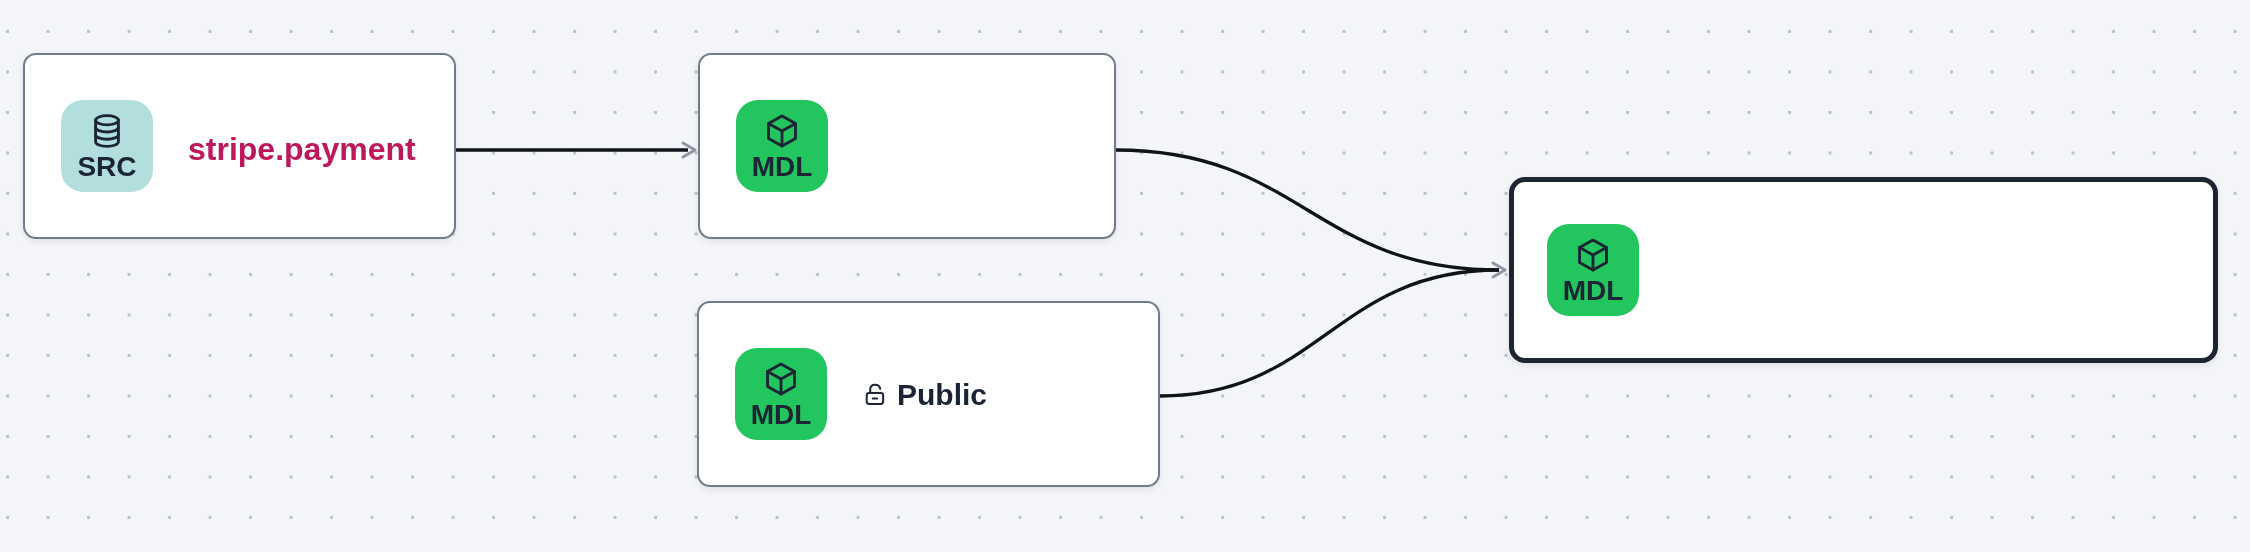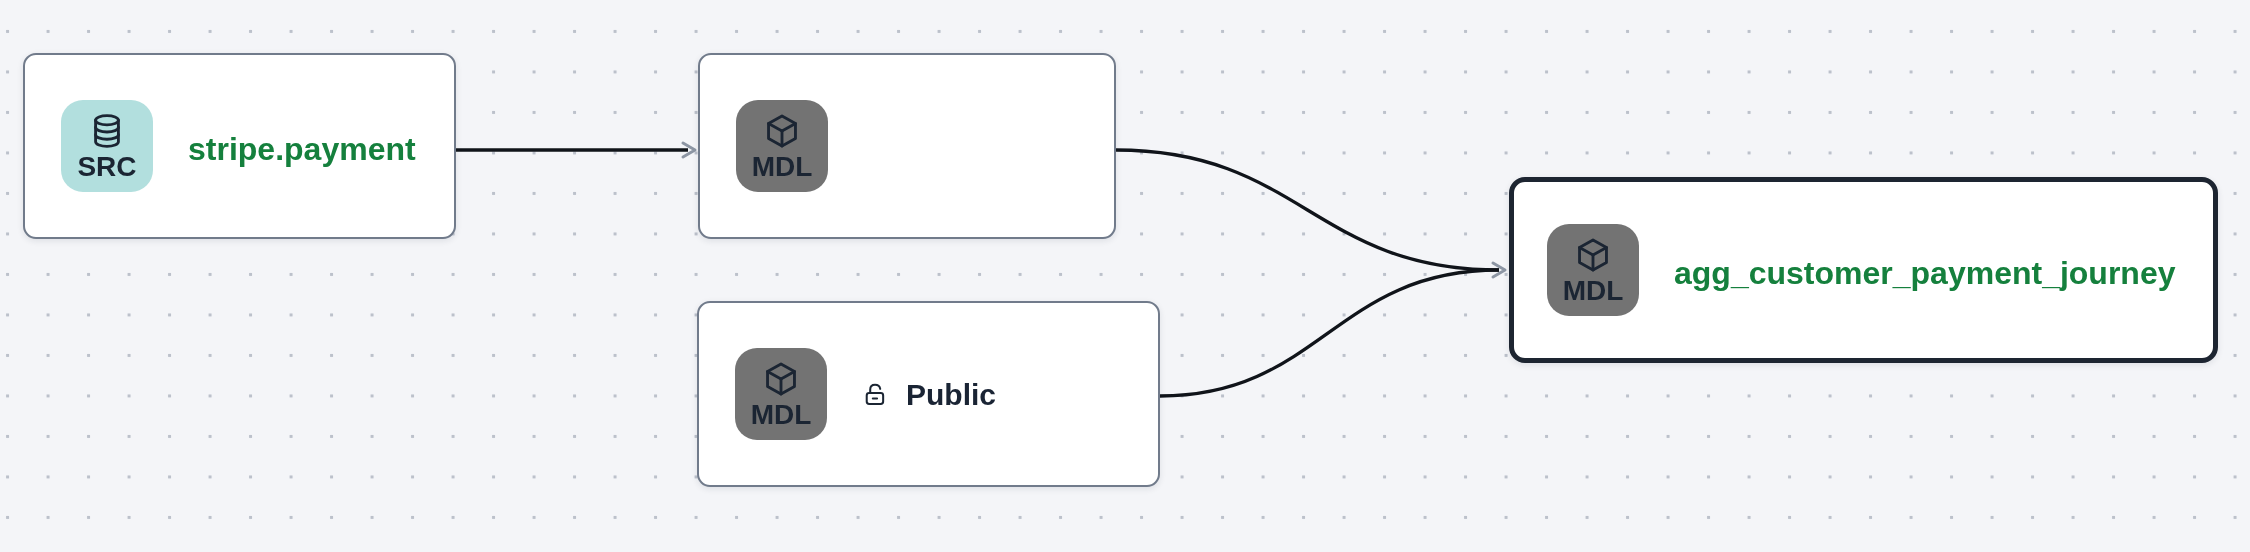--- a/index.html
+++ b/index.html
@@ -44,32 +44,32 @@
   .badge {
     flex: 0 0 auto;
     width: 92px; height: 92px;
     border-radius: 22px;
     display: flex; flex-direction: column;
     align-items: center; justify-content: center;
     gap: 3px;
     color: #1b2533;
   }
   .badge.src { background: #b2dfde; }
-  .badge.mdl { background: #737373; }
+  .badge.mdl { background: #22c55e; }
   .badge svg { width: 38px; height: 38px; display: block; }
   .badge .badge-label {
     font-size: 28px; font-weight: 600; line-height: 1; color: #1b2533;
   }
   .node-body { display: flex; flex-direction: column; justify-content: center; gap: 7px; min-width: 0; }
   .node-title {
-    font-size: 32px; font-weight: 600; color: #15803d;
+    font-size: 32px; font-weight: 600; color: #be185d;
     line-height: 1.15; white-space: nowrap; margin-top: 6px;
   }
   .node-meta {
-    display: flex; align-items: center; gap: 17px;
+    display: flex; align-items: center; gap: 8px;
     font-size: 30px; font-weight: 600; color: #1a2434; line-height: 1.1;
   }
   .node-meta svg { width: 27px; height: 29px; display: block; }
   .icon-stroke { fill: none; stroke: #1b2533; stroke-width: 1.8; stroke-linecap: round; stroke-linejoin: round; }
 </style>
 </head>
 <body>
 
 <div id="canvas">
 
@@ -136,18 +136,15 @@
 
   <div class="node selected" style="left: 1509px; top: 177px; width: 709px;">
     <div class="badge mdl">
       <svg viewBox="0 0 24 24">
         <path class="icon-stroke" d="M12 2.5 L20.5 7.25 V16.75 L12 21.5 L3.5 16.75 V7.25 Z"></path>
         <path class="icon-stroke" d="M3.5 7.25 L12 12 L20.5 7.25"></path>
         <path class="icon-stroke" d="M12 12 V21.5"></path>
       </svg>
       <span class="badge-label">MDL</span>
     </div>
-    <div class="node-body">
-      <span class="node-title">agg_customer_payment_journey</span>
-    </div>
   </div>
 
 </div>
 
 </body></html>

